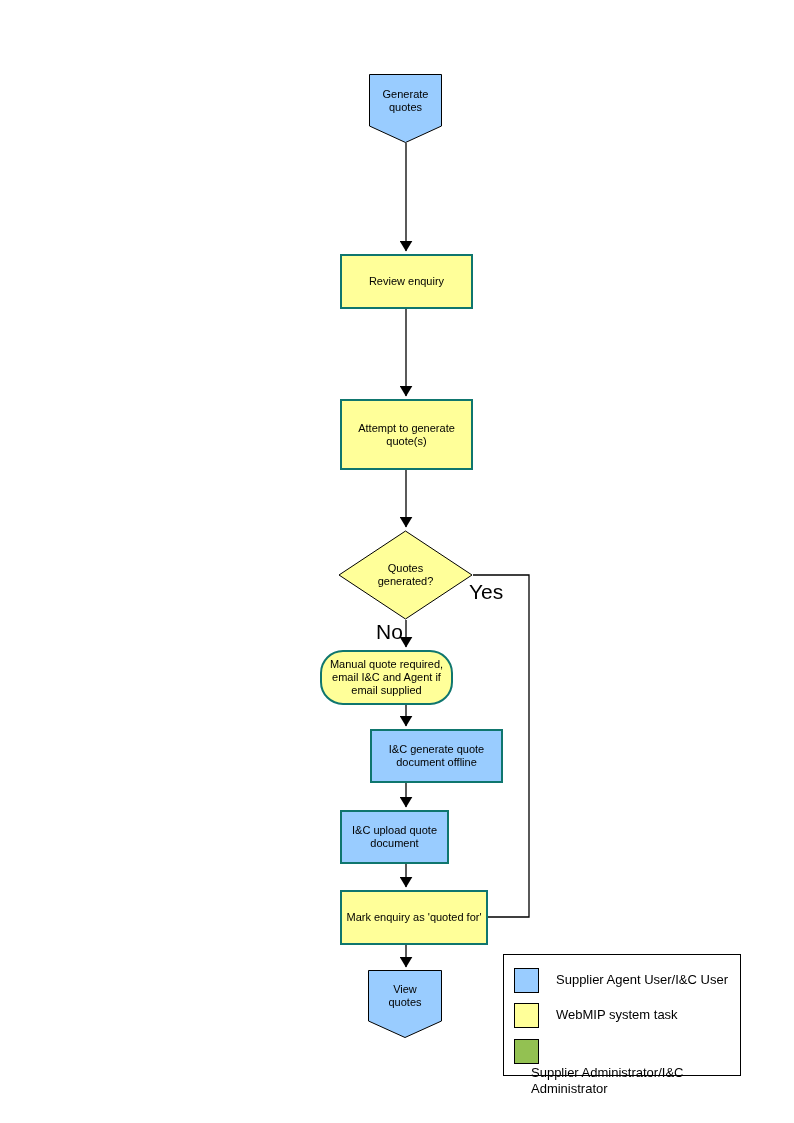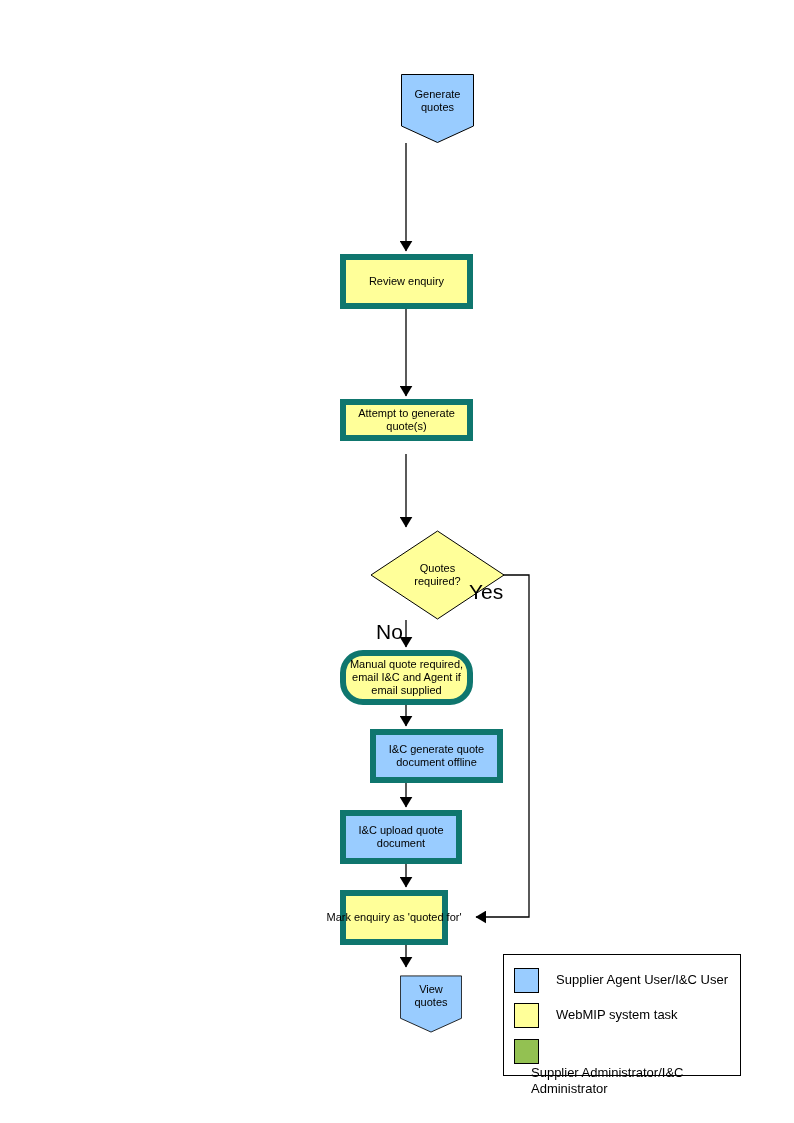--- a/index.html
+++ b/index.html
@@ -29,24 +29,24 @@
   .node {
     position: absolute;
     display: flex;
     align-items: center;
     justify-content: center;
     text-align: center;
     font-size: 11px;
     line-height: 13px;
   }
   .rect-node {
-    border: 6px solid #0f766e;
+    border: 2px solid #0f766e;
     padding: 2px 3px;
   }
-  .shape-node { border: none; padding: 8px; margin-left: 32px; }
+  .shape-node { border: none; padding: 8px; }
   .shape-node svg {
     position: absolute;
     left: 0; top: 0;
     width: 100%; height: 100%;
   }
   .shape-node .shape-label {
     position: relative;
     z-index: 1;
     width: 100%;
     text-align: center;
@@ -112,51 +112,51 @@
     <svg viewBox="0 0 73 69">
       <polygon points="0.5,0.5 72.5,0.5 72.5,52 36.5,68.5 0.5,52" stroke="#000000" stroke-width="1" fill="#99CCFF"></polygon>
     </svg>
     <div class="shape-label">Generate quotes</div>
   </div>
 
   <div class="node rect-node" style="left: 340px; top: 254px; width: 133px; height: 55px; background-color: rgb(255, 255, 153);">
     <div>Review enquiry</div>
   </div>
 
-  <div class="node rect-node" style="left: 340px; top: 399px; width: 133px; height: 42px; background-color: rgb(255, 255, 153);">
+  <div class="node rect-node" style="left: 340px; top: 399px; width: 133px; height: 71px; background-color: rgb(255, 255, 153);">
     <div>Attempt to generate quote(s)</div>
   </div>
 
   <div class="node shape-node" style="left:338px; top:530px; width:135px; height:90px;">
     <svg viewBox="0 0 135 90">
       <polygon points="67.5,1 134,45 67.5,89 1,45" stroke="#000000" stroke-width="1" fill="#FFFF99"></polygon>
     </svg>
-    <div class="shape-label" style="padding:0 22px;">Quotes required?</div>
+    <div class="shape-label" style="padding:0 22px;">Quotes generated?</div>
   </div>
 
   <div class="branch-label" style="left:469px; top:579px;">Yes</div>
   <div class="branch-label" style="left:376px; top:619px;">No</div>
 
-  <div class="node rect-node" style="left: 340px; top: 650px; width: 133px; height: 55px; background-color: rgb(255, 255, 153); border-radius: 23px;">
+  <div class="node rect-node" style="left: 320px; top: 650px; width: 133px; height: 55px; background-color: rgb(255, 255, 153); border-radius: 23px;">
     <div>Manual quote required, email I&amp;C and Agent if email supplied</div>
   </div>
 
   <div class="node rect-node" style="left: 340px; top: 729px; width: 133px; height: 54px; background-color: rgb(153, 204, 255); margin-left: 30px;">
     <div>I&amp;C generate quote document offline</div>
   </div>
 
-  <div class="node rect-node" style="left: 340px; top: 810px; width: 122px; height: 54px; background-color: rgb(153, 204, 255); align-items: center;">
+  <div class="node rect-node" style="left: 340px; top: 810px; width: 109px; height: 54px; background-color: rgb(153, 204, 255); align-items: center;">
     <div>I&amp;C upload quote document</div>
   </div>
 
-  <div class="node rect-node" style="left: 340px; top: 890px; width: 108px; height: 55px; background-color: rgb(255, 255, 153);">
+  <div class="node rect-node" style="left: 340px; top: 890px; width: 148px; height: 55px; background-color: rgb(255, 255, 153);">
     <div class="nowrap">Mark enquiry as 'quoted for'</div>
   </div>
 
-  <div class="node shape-node pentagon" style="left:368px; top:970px; width:62px; height:68px;justify-content:flex-end;">
+  <div class="node shape-node pentagon" style="left:368px; top:970px; width:74px; height:68px;justify-content:flex-end;">
     <svg viewBox="0 0 74 68">
       <polygon points="0.5,0.5 73.5,0.5 73.5,51 37,67.5 0.5,51" stroke="#000000" stroke-width="1" fill="#99CCFF"></polygon>
     </svg>
     <div class="shape-label">View quotes</div>
   </div>
 
   <div class="legend">
     <div class="legend-row" style="top:13px;">
       <div class="legend-swatch" style="background-color: rgb(153, 204, 255);"></div>
       <div class="legend-label">Supplier Agent User/I&amp;C User</div>

